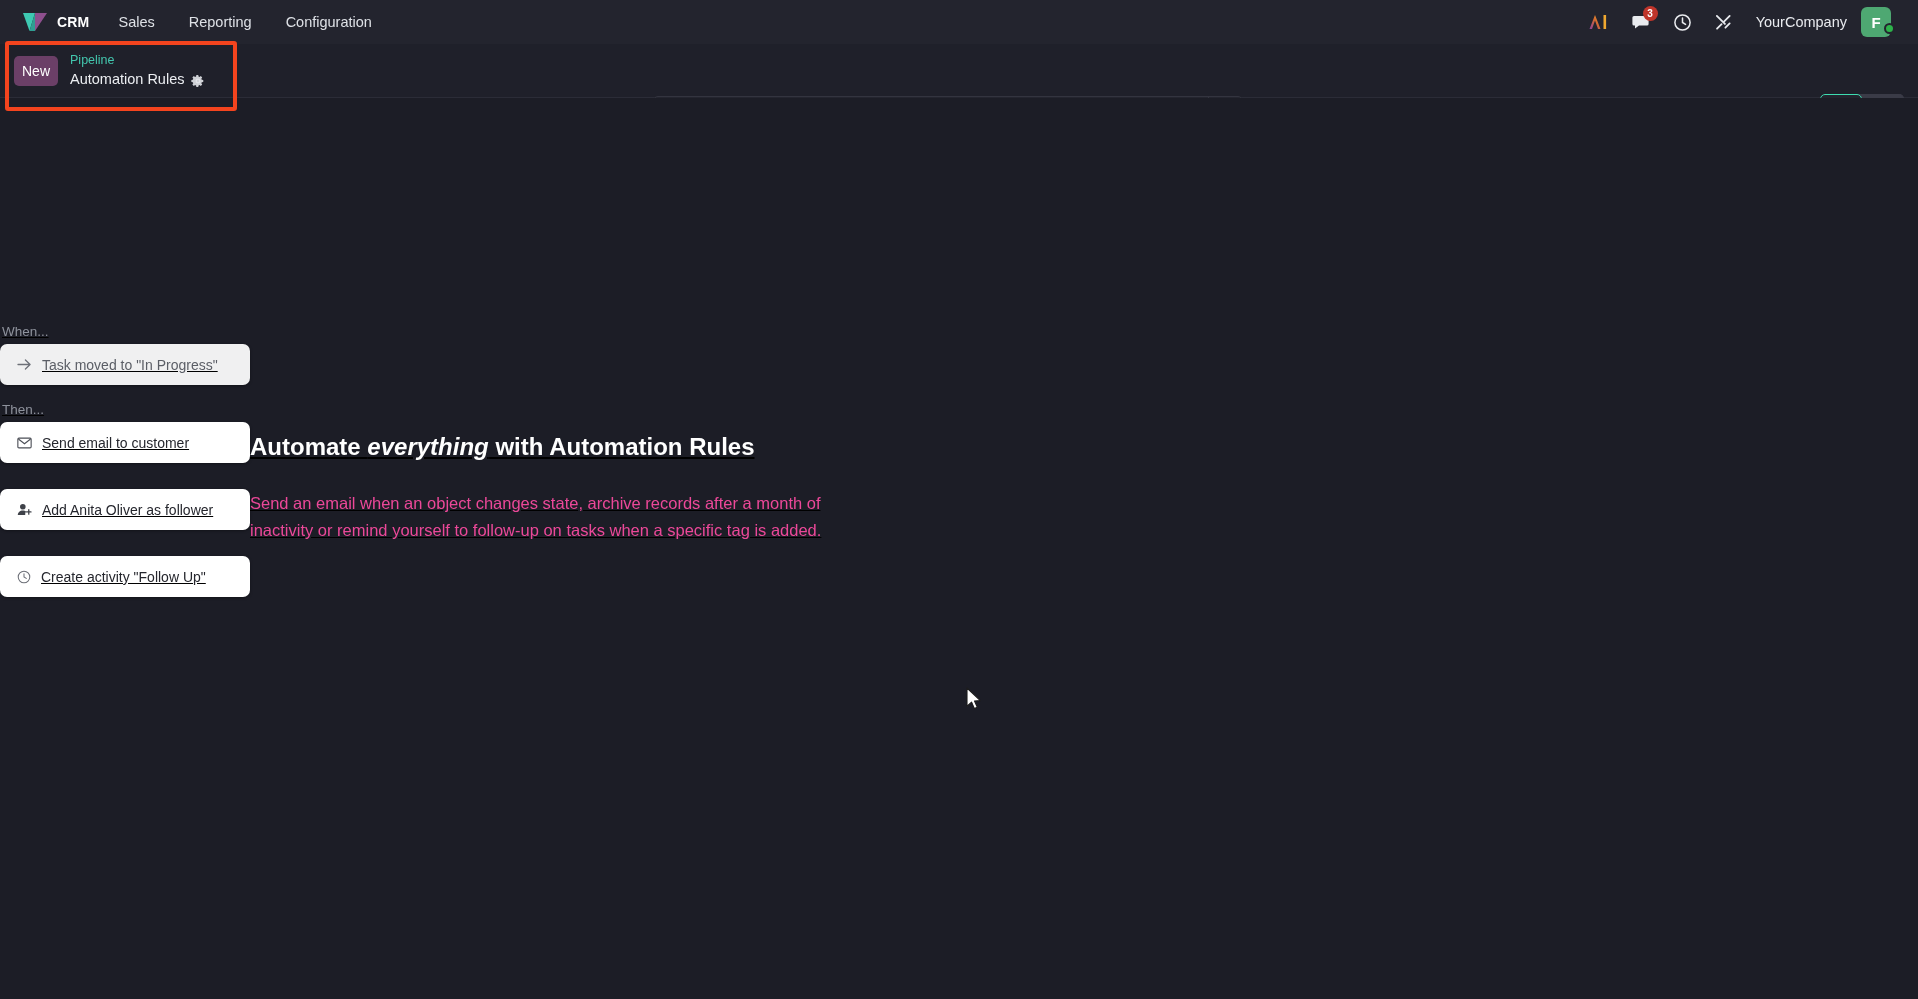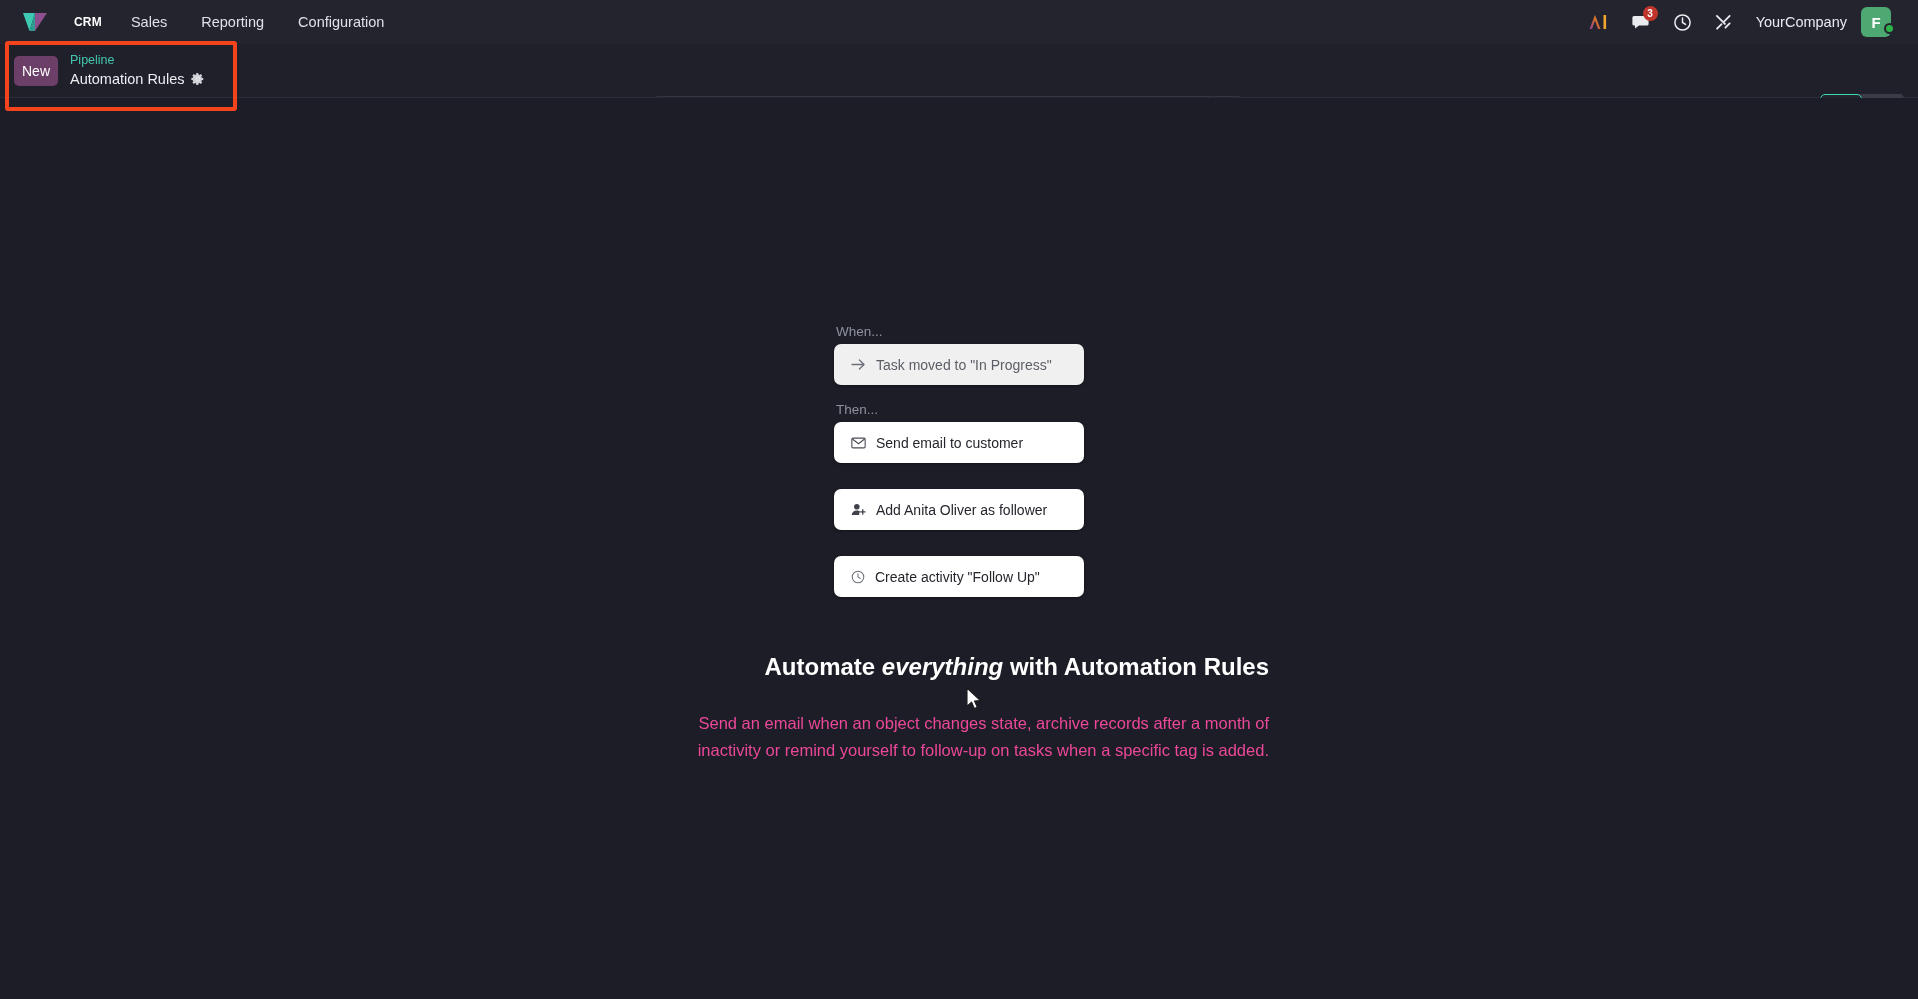--- a/index.html
+++ b/index.html
@@ -27,24 +27,23 @@
   .brand {
     display: flex;
     align-items: center;
     gap: 9px;
     padding: 0 12px 0 8px;
     height: 100%;
   }
   .brand-logo { width: 26px; height: 22px; display: block; }
   .brand-name {
     color: #ffffff;
-    font-size: 12px;
+    font-size: 14px;
     font-weight: 700;
     letter-spacing: .2px;
-    margin-left: 17px;
   }
 
   .nav-items { display: flex; align-items: center; height: 100%; }
   .nav-item {
     color: #dee1e6;
     font-size: 14.5px;
     padding: 0 17px;
     height: 100%;
     display: flex;
     align-items: center;
@@ -154,21 +153,21 @@
   }
 
   .breadcrumb { display: flex; flex-direction: column; gap: 1px; line-height: 1.25; }
   .bc-parent {
     color: #43c6ae;
     font-size: 12.5px;
     cursor: pointer;
   }
   .bc-current {
     display: flex;
-    align-items: center;
+    align-items: flex-end;
     gap: 7px;
     color: #eceef2;
     font-size: 14.5px;
   }
   .gear-ic { display: inline-flex; cursor: pointer; }
 
   
   .searchbox {
     position: absolute;
     left: 653px;
@@ -277,22 +276,23 @@
     height: calc(999px - 44px - 54px);
     background: #1c1d26;
     overflow: hidden;
   }
 
   .nocontent {
     position: absolute;
     left: 0; right: 0;
     top: 226px;
     display: flex;
-    flex-direction: column;
-    align-items: center;
+    flex-direction: row;
+    align-items: center;
+    text-decoration: underline;
   }
 
   .rule-demo { width: 250px; }
 
   .step-label {
     color: #8e929c;
     font-size: 13.5px;
     margin: 0 0 5px 2px;
   }
   .step-label.then { margin-top: 17px; }
@@ -307,21 +307,21 @@
     gap: 10px;
     color: #25262d;
     font-size: 14px;
     box-shadow: 0 1px 3px rgba(0,0,0,.35);
     cursor: pointer;
   }
   .rule-card.trigger { background: #f0f0f1; color: #5b5e66; }
   .rule-card + .rule-card { margin-top: 26px; }
   .rule-ic { display: flex; align-items: center; flex: 0 0 auto; }
 
-  .promo { margin-top: 56px; text-align: right; }
+  .promo { margin-top: 56px; text-align: left; }
   .promo-title {
     color: #ffffff;
     font-size: 24px;
     font-weight: 700;
     margin-bottom: 29px;
   }
   .promo-title i { font-style: italic; }
   .promo-body {
     color: #ec4899;
     font-size: 16.5px;

